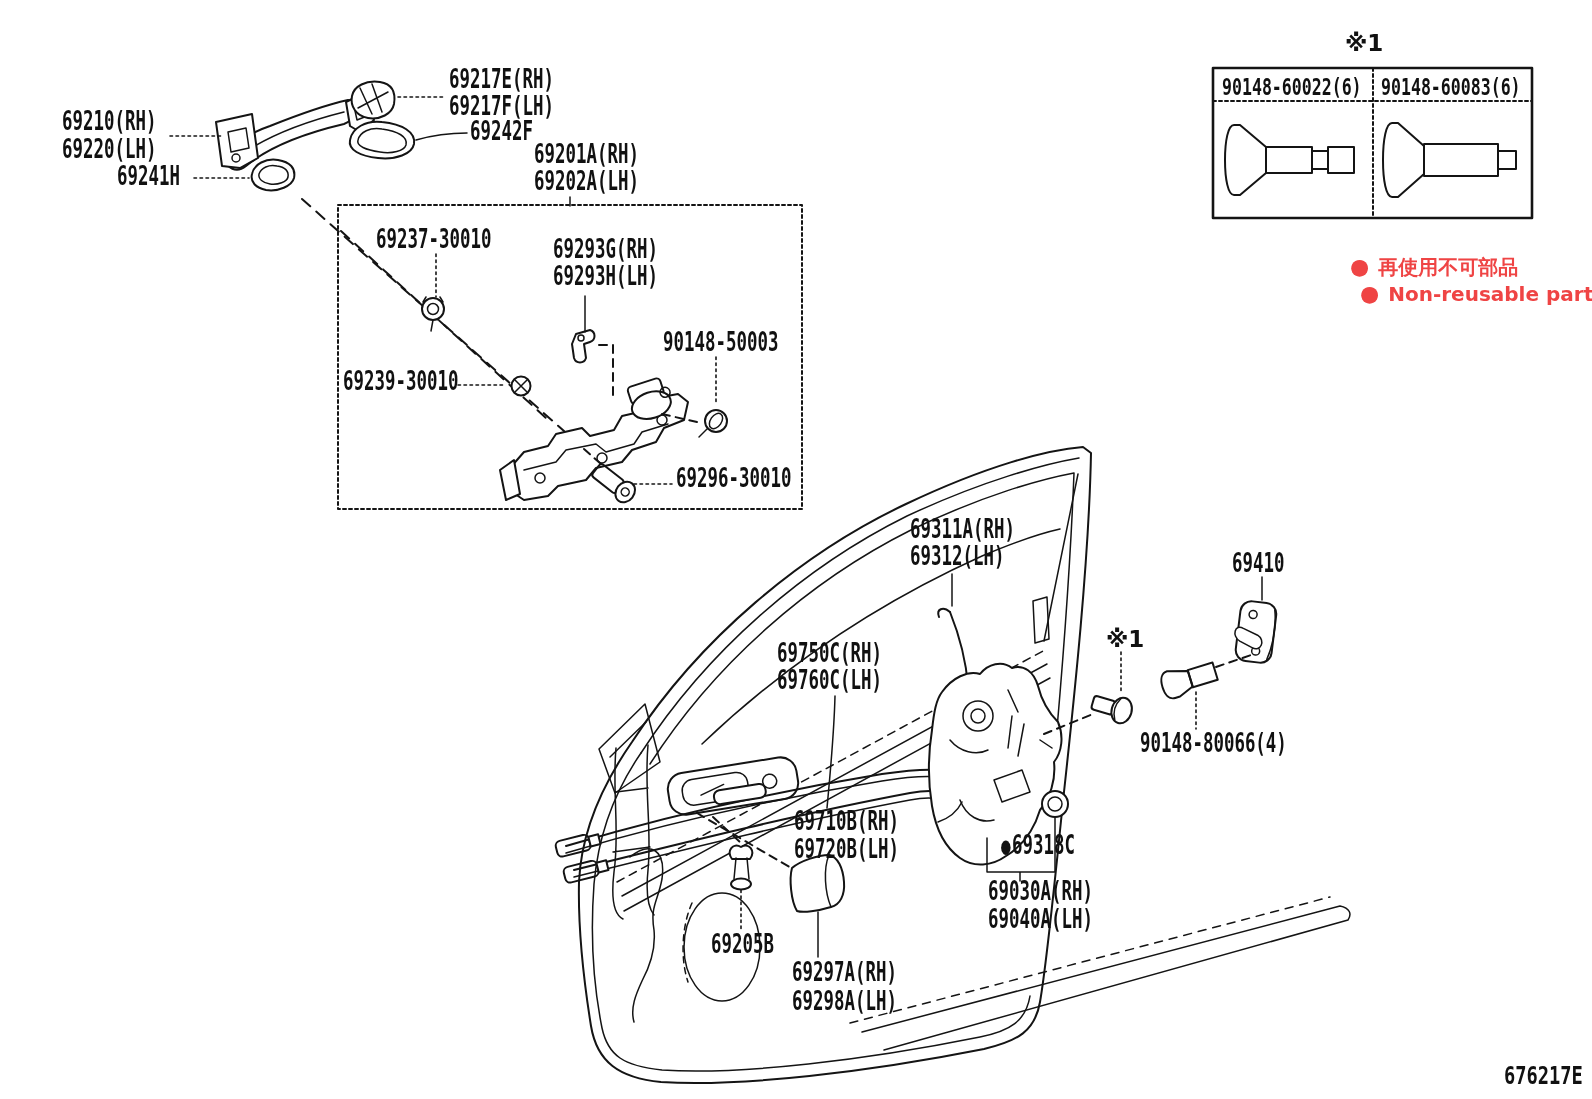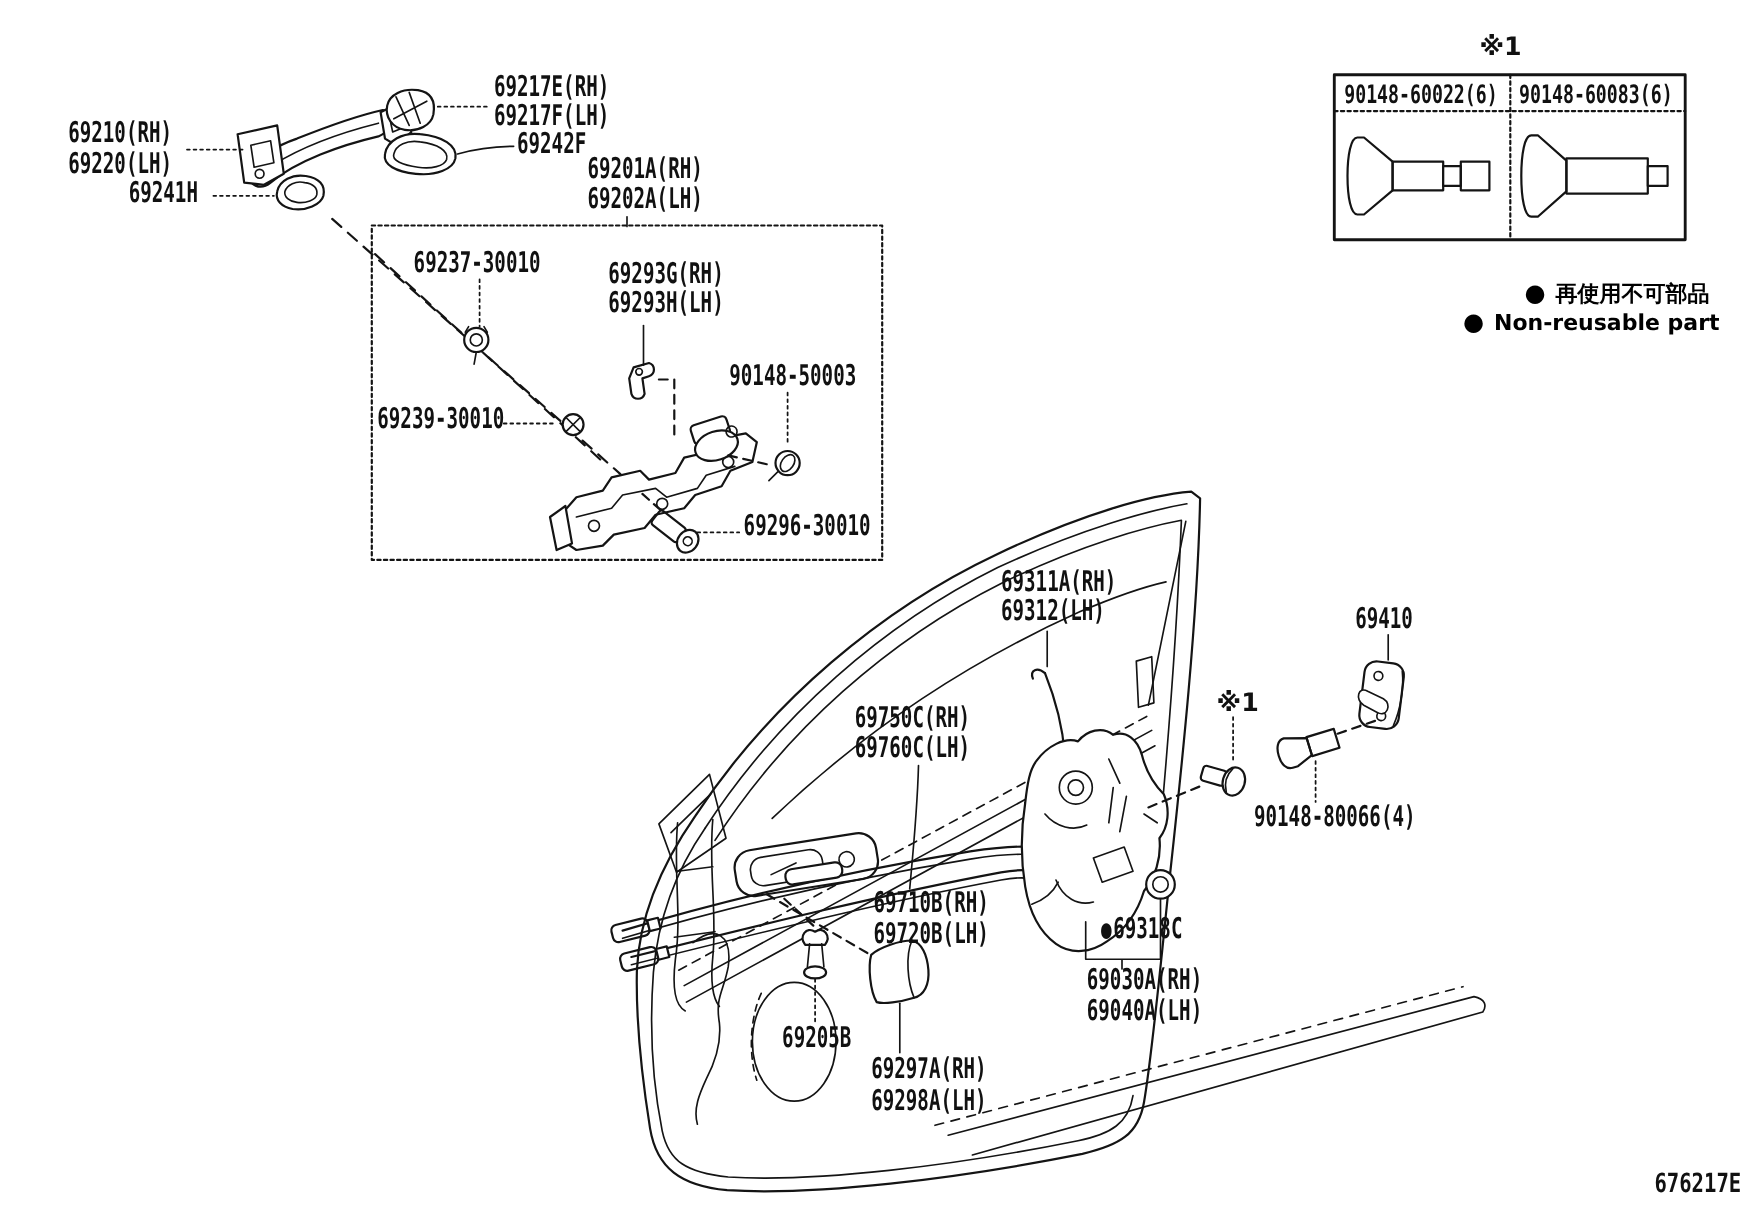--- a/index.html
+++ b/index.html
@@ -11,21 +11,21 @@
   svg .thin{stroke-width:1.5;}
   svg .thick{stroke-width:2.6;}
   svg .dot{stroke-dasharray:2.5 3.5;stroke-width:1.6;}
   svg .dash{stroke-dasharray:11 8;}
   svg .dash2{stroke-dasharray:8 6;}
   .lbl{position:absolute;font:bold 26px "DejaVu Sans Mono",monospace;color:#111;
        white-space:nowrap;line-height:26px;transform:scaleX(.67);transform-origin:0 0;}
   .lbl.sm{font-size:23px;transform:scaleX(.72);}
   .lbl .b{font-size:24px;letter-spacing:2px;}
   .ref{position:absolute;font:bold 23px "DejaVu Sans",sans-serif;color:#111;white-space:nowrap;}
-  .legend-row{position:absolute;font:bold 20px "DejaVu Sans",sans-serif;color:#000000;white-space:nowrap;margin-left:36px;}
+  .legend-row{position:absolute;font:bold 20px "DejaVu Sans",sans-serif;color:#ef4444;white-space:nowrap;}
   .legend-row .b{font-size:22px;margin-right:9px;}
   .docid{position:absolute;font:bold 24px "DejaVu Sans Mono",monospace;color:#111;
          transform:scaleX(.78);transform-origin:0 0;white-space:nowrap;}
 </style>
 </head>
 <body>
 
 <div class="stage">
 
 <svg width="1592" height="1099" viewBox="0 0 1592 1099">
@@ -265,17 +265,17 @@
 <div class="lbl" style="left:988px;top:906px">69040A(LH)</div>
 <div class="lbl" style="left:711px;top:931px">69205B</div>
 <div class="lbl" style="left:792px;top:959px">69297A(RH)</div>
 <div class="lbl" style="left:792px;top:988px">69298A(LH)</div>
 
 <div class="ref" style="left:1345px;top:30px">※1</div>
 <div class="lbl sm" style="left:1222px;top:74px">90148-60022(6)</div>
 <div class="lbl sm" style="left:1381px;top:74px">90148-60083(6)</div>
 
 <div class="legend-row" style="left:1350px;top:254px"><span class="b">●</span><span>再使用不可部品</span></div>
-<div class="legend-row" style="left:1294px;top:281px"><span class="b">●</span><span>Non-reusable part</span></div>
+<div class="legend-row" style="left:1360px;top:281px"><span class="b">●</span><span>Non-reusable part</span></div>
 
 <div class="docid" style="left:1504px;top:1062px">676217E</div>
 
 </div>
 
 </body></html>

